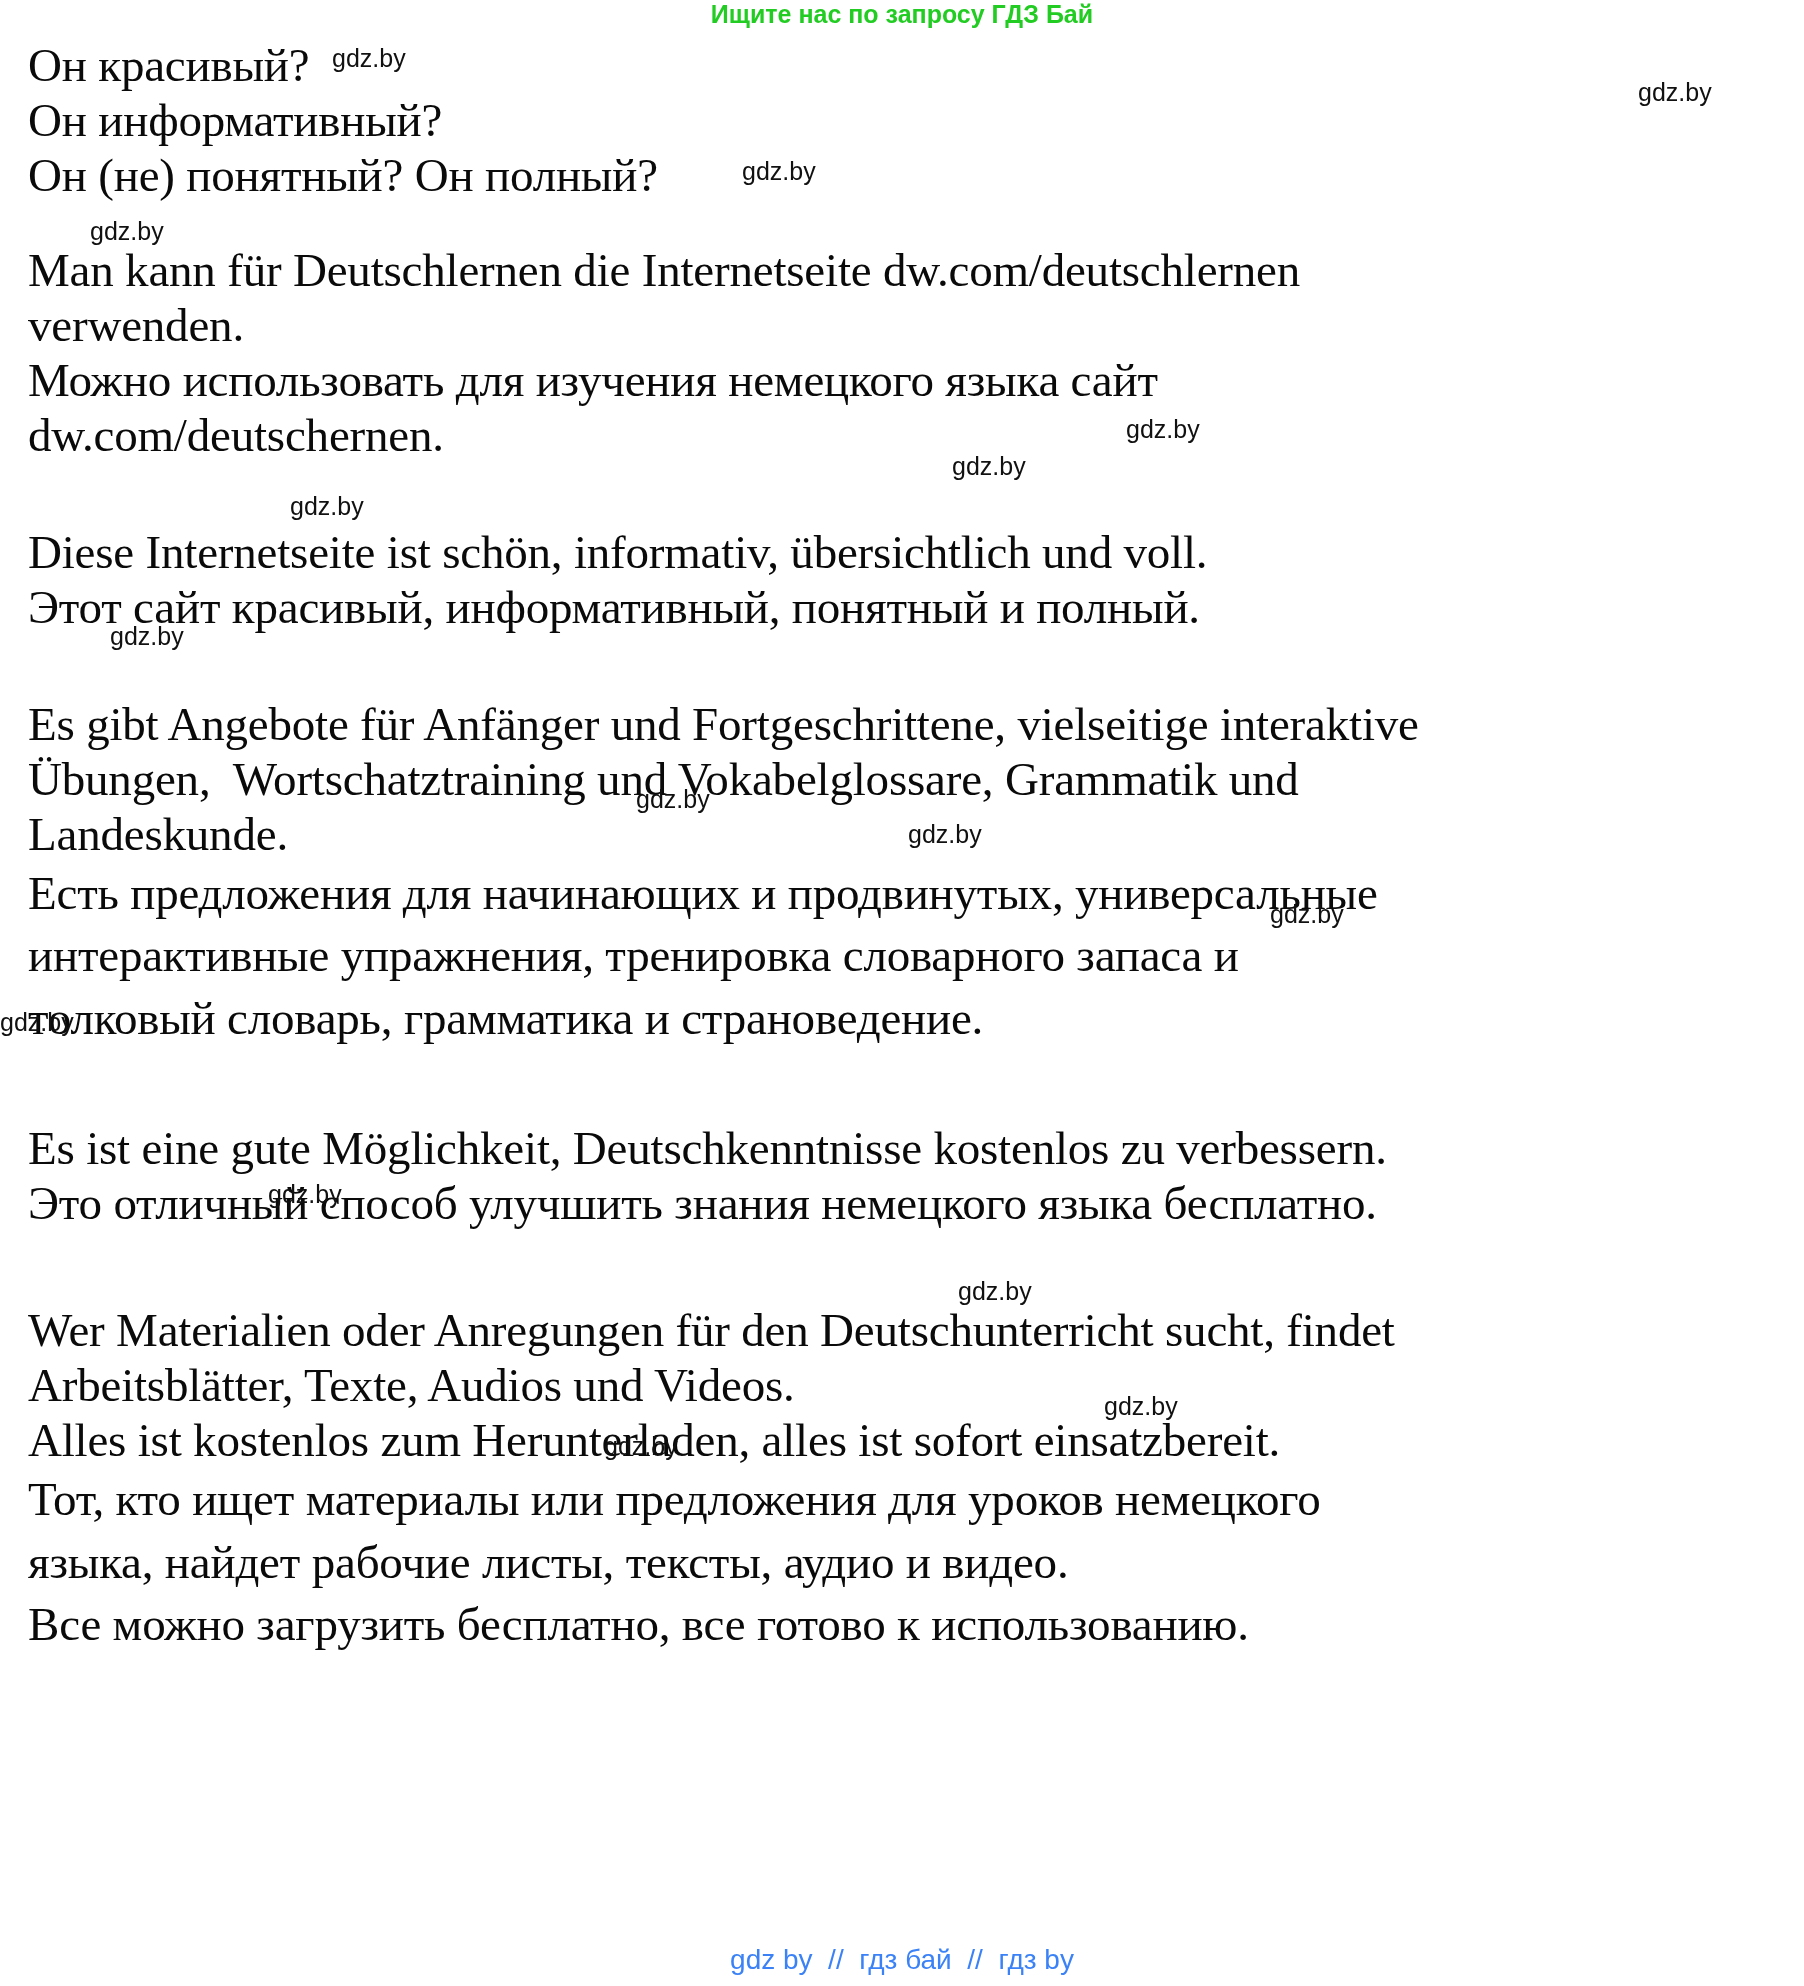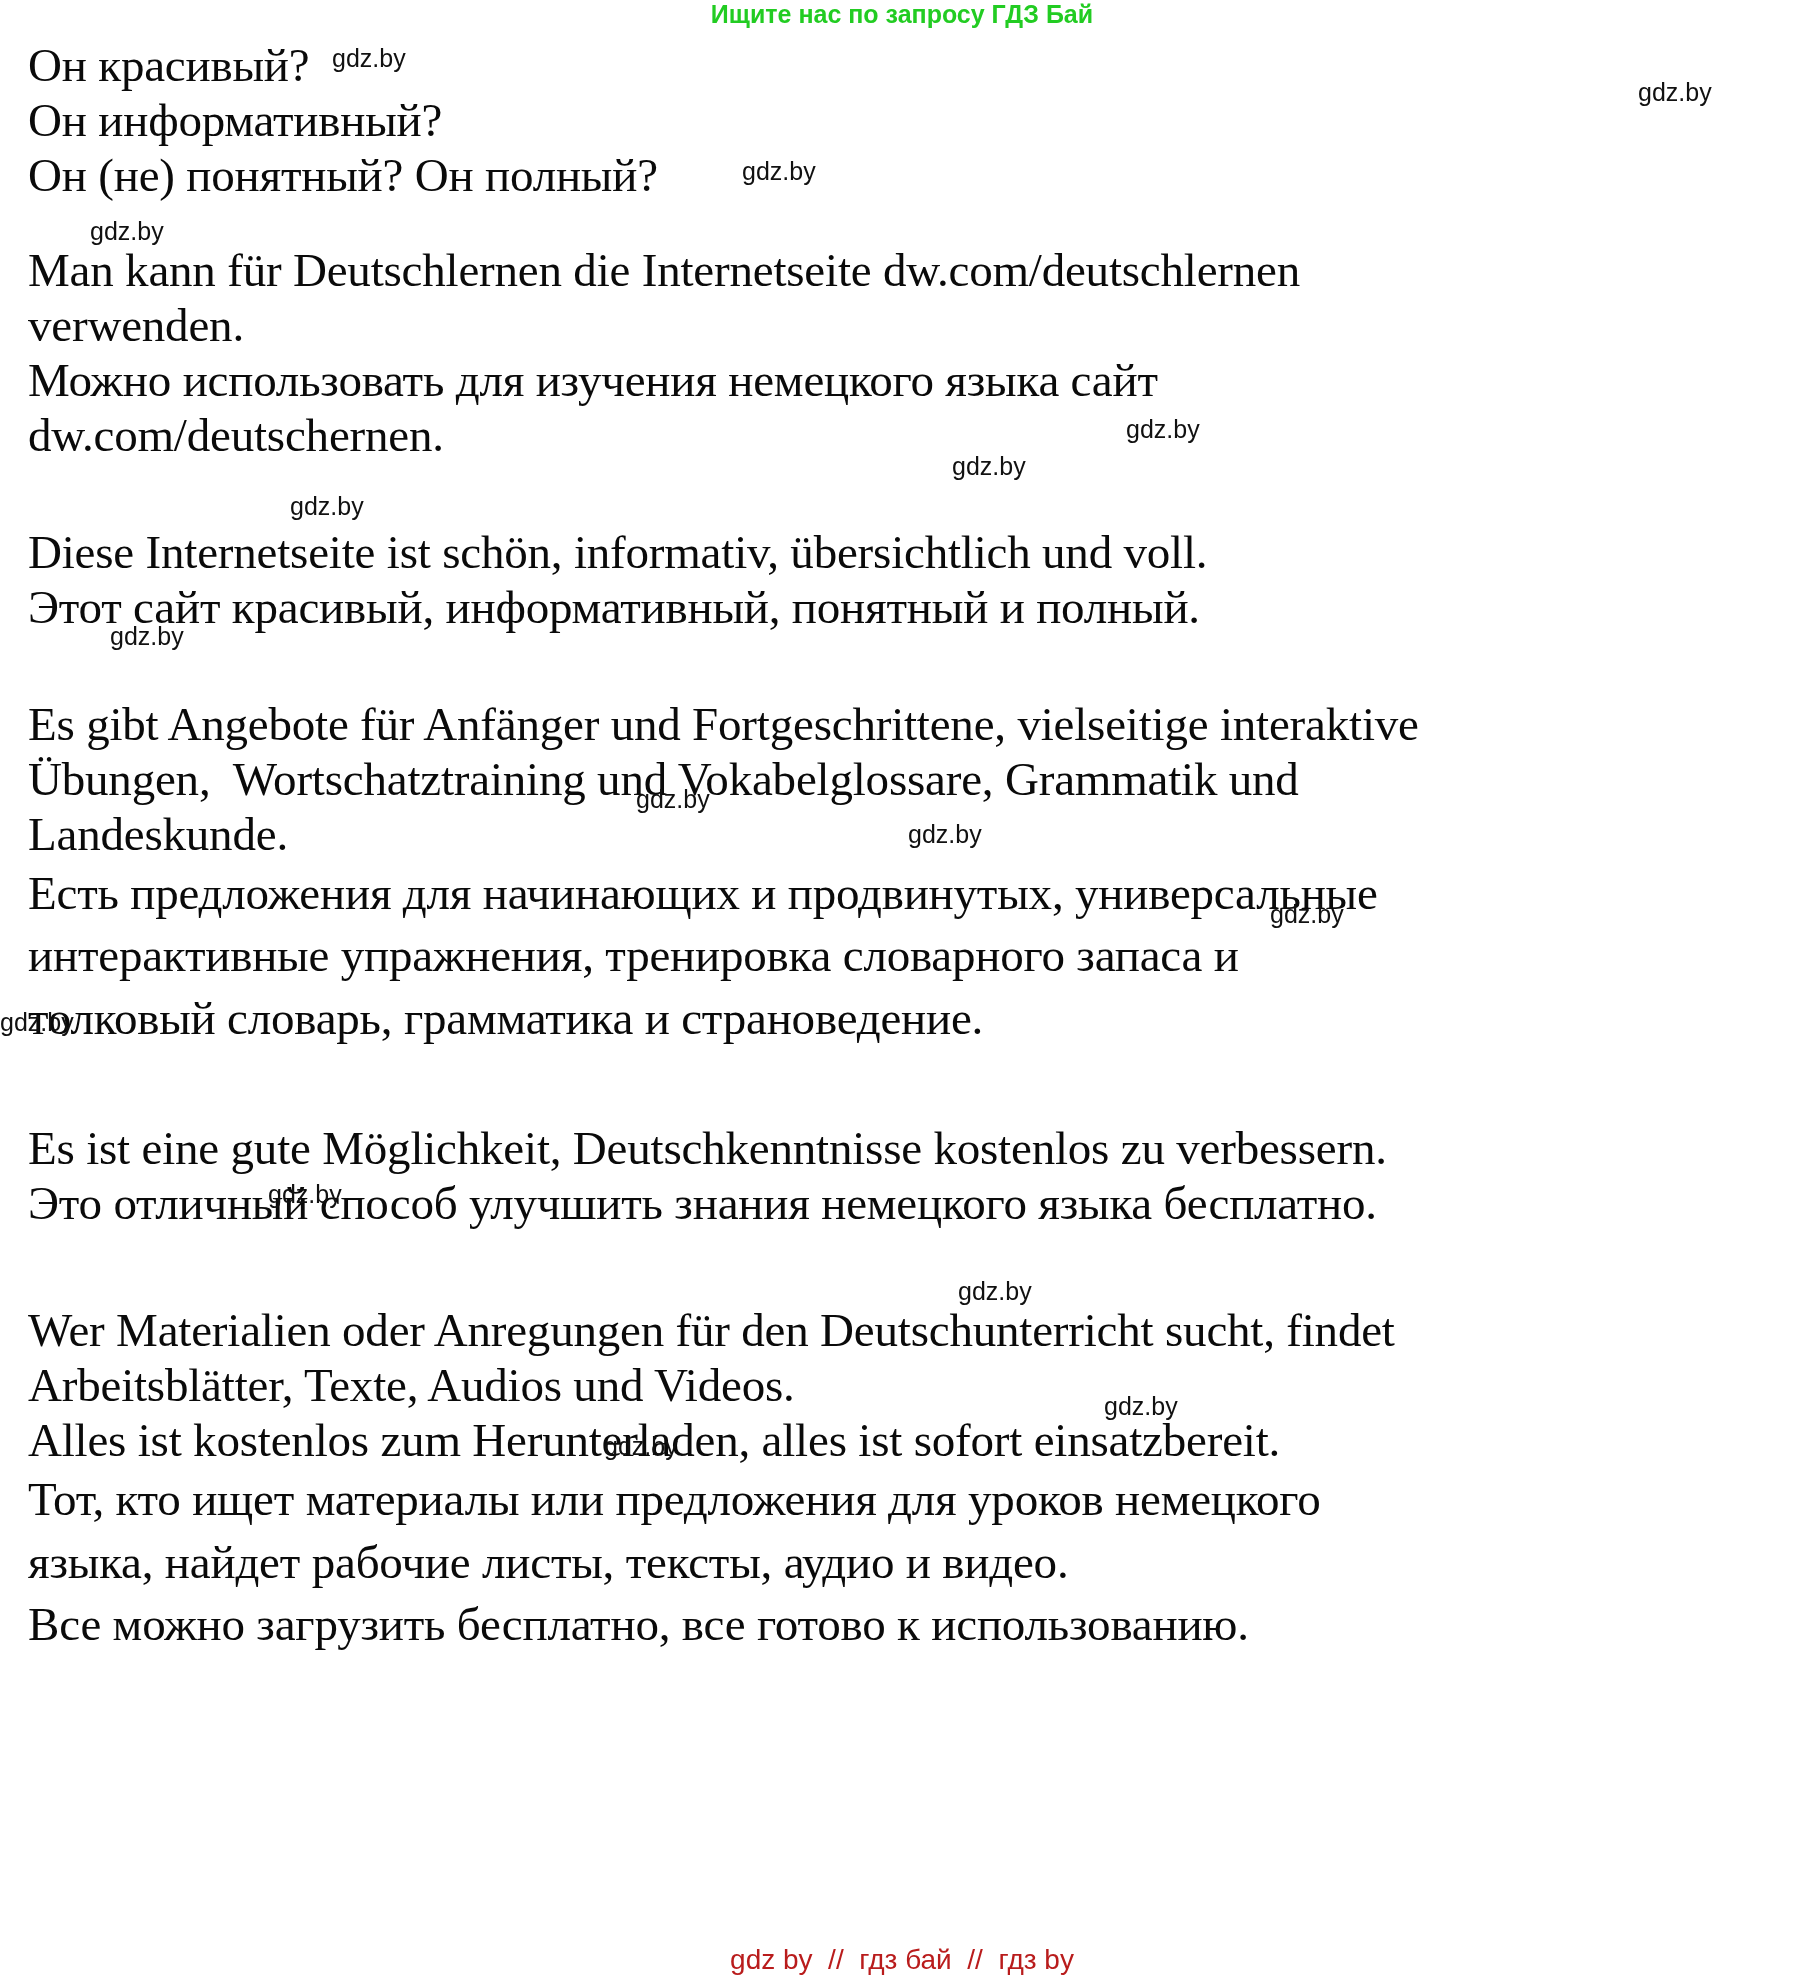--- a/index.html
+++ b/index.html
@@ -66,21 +66,21 @@
 
   
   .footer {
     position: absolute;
     left: 0;
     top: 1944px;
     width: 1804px;
     text-align: center;
     font-family: "Liberation Sans", "DejaVu Sans", sans-serif;
     font-size: 28px;
-    color: #b91c1c;
+    color: #3b82f6;
     white-space: pre;
   }
 </style>
 </head>
 <body>
 
 <div id="page">
 
   <div class="promo">Ищите нас по запросу ГДЗ Бай</div>
 

